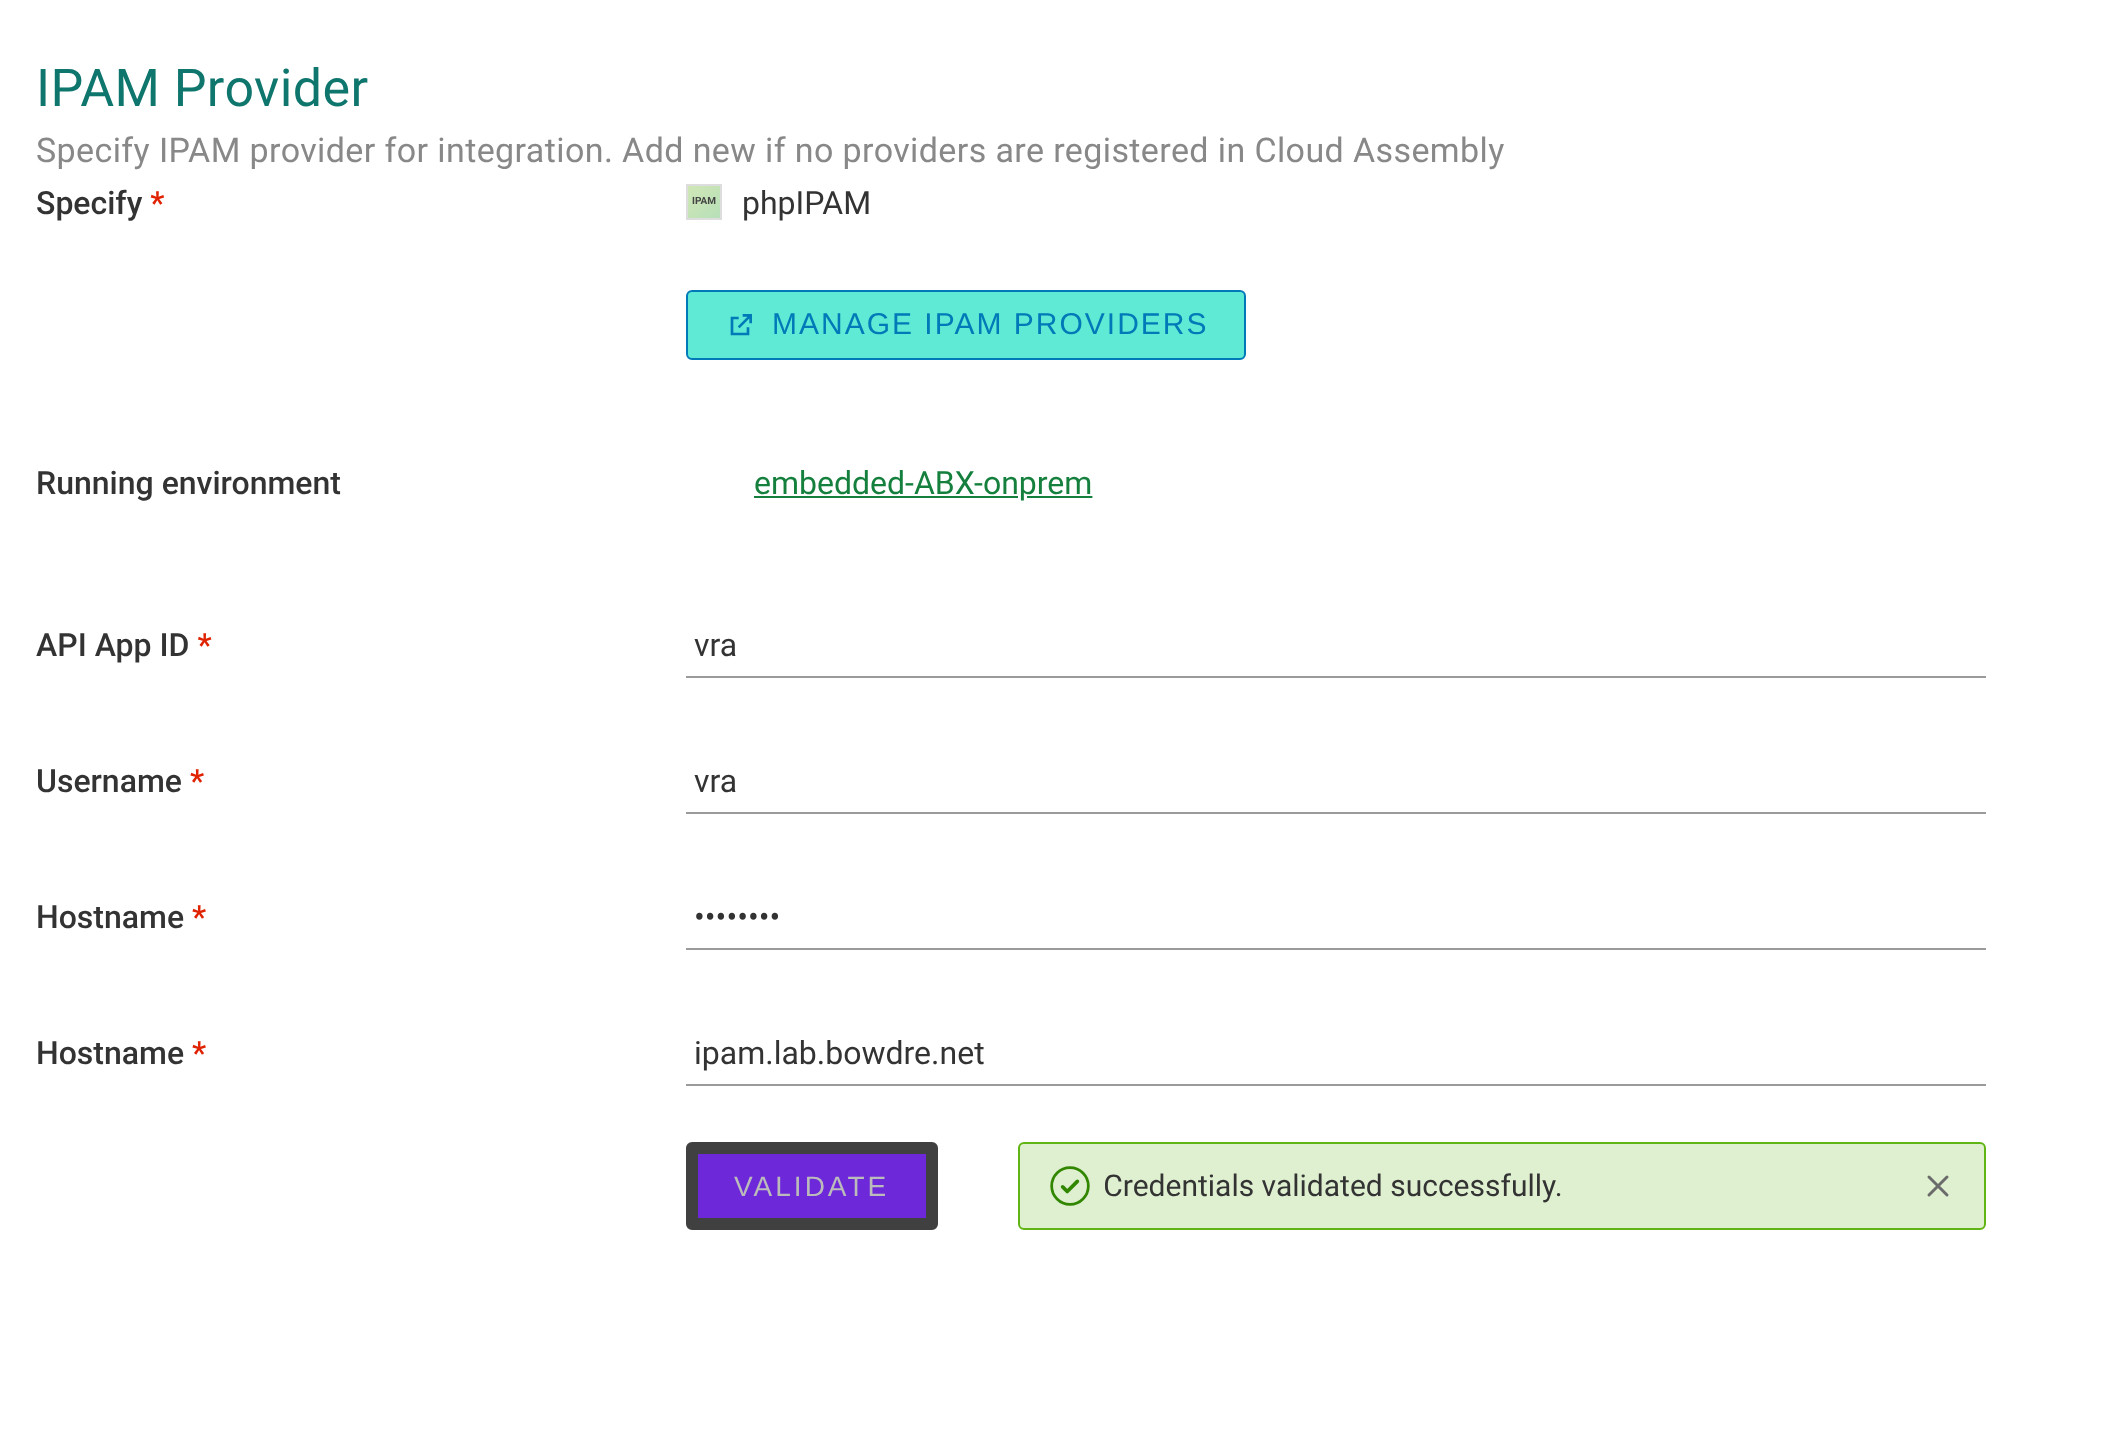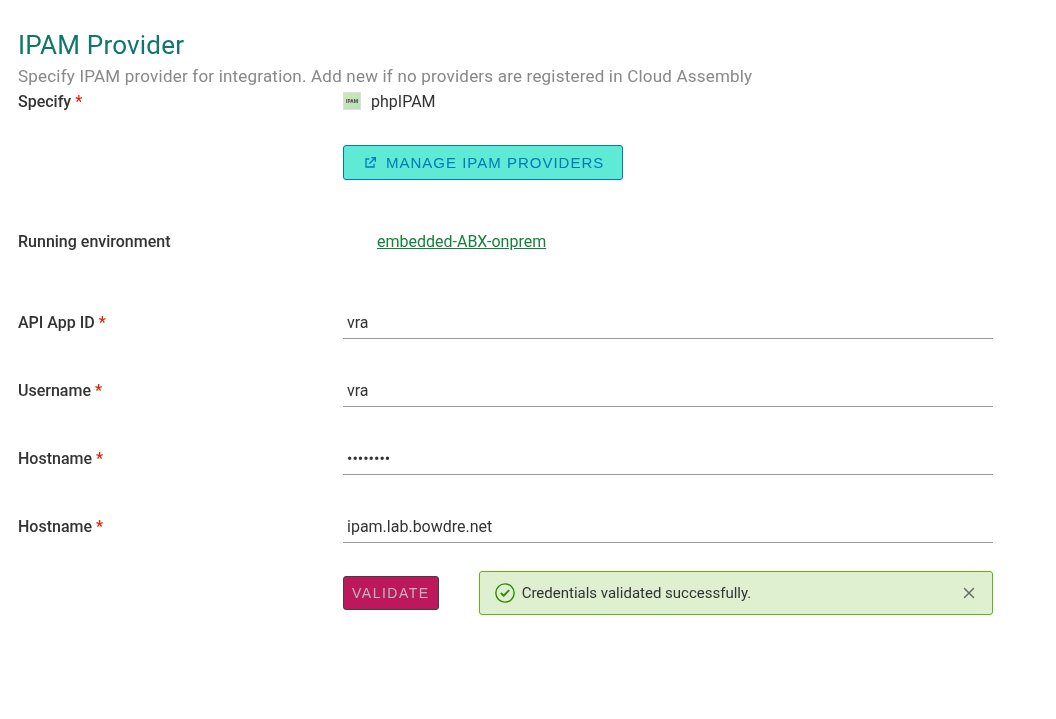--- a/index.html
+++ b/index.html
@@ -123,24 +123,24 @@
     .row-provider { margin-bottom: 46px; }
     .row-env { margin-bottom: 56px; }
     .row-field { margin-bottom: 36px; }
     .row-hostname { margin-bottom: 28px; }
     .validate-row {
       display: flex;
       align-items: center;
       gap: 40px;
     }
     .btn-validate {
-      border: 1px solid #404040;
-      background: #be185d;
+      border: 6px solid #404040;
+      background: #6d28d9;
       color: #bbbbbb;
-      padding: 8px 8px;
+      padding: 8px 18px;
       font-size: 14px;
       letter-spacing: 1.5px;
       border-radius: 3px;
       cursor: default;
       font-weight: 400;
       text-transform: uppercase;
     }
     .alert-success {
       flex: 1;
       display: flex;

